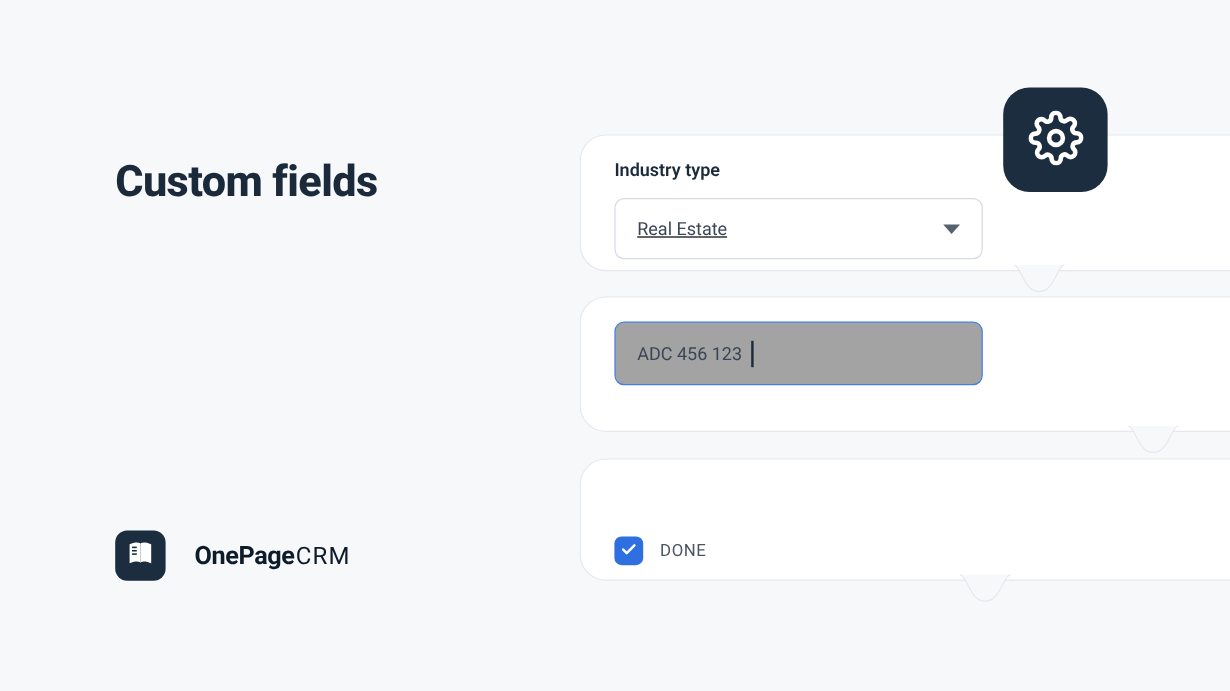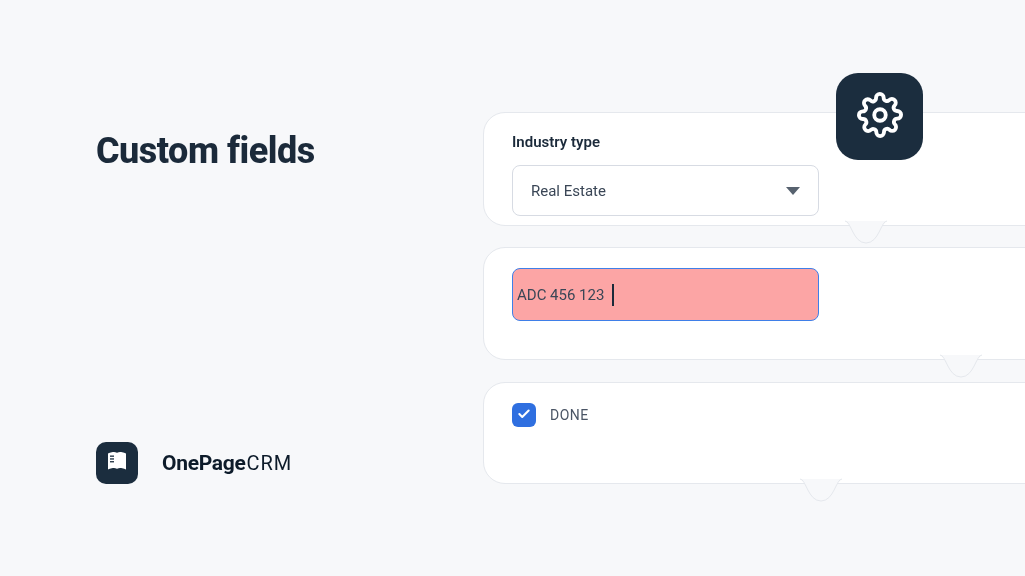--- a/index.html
+++ b/index.html
@@ -74,59 +74,61 @@
       width: 307px;
       height: 51px;
       border: 1px solid #d7dbe3;
       border-radius: 8px;
       display: flex;
       align-items: center;
       justify-content: space-between;
       padding: 0 18px;
       cursor: pointer;
       background: #fff;
+      text-decoration: underline;
     }
     .dropdown-value {
       font-size: 15px;
       color: #3a4656;
     }
     .dropdown-arrow {
       width: 0; height: 0;
       border-left: 7px solid transparent;
       border-right: 7px solid transparent;
       border-top: 8px solid #57626f;
     }
     
     .text-input {
       width: 307px;
       height: 53px;
       border: 1.5px solid #3f7fe8;
       border-radius: 8px;
       display: flex;
       align-items: center;
-      padding: 0 4px;
-      background: #fca5a5;
+      padding: 0 18px;
+      background: #a3a3a3;
     }
     .text-input-value {
       font-size: 15px;
       color: #3a4656;
     }
     .cursor {
       display: inline-block;
       width: 1.5px;
       height: 22px;
       background: #1b2a3a;
       margin-left: 8px;
       vertical-align: middle;
     }
     
     .checkbox-row {
       display: flex;
       align-items: center;
       gap: 14px;
+      margin-top: 44px;
     }
     .checkbox {
       width: 24px;
       height: 24px;
       background: #2f6fe0;
       border-radius: 6px;
       display: flex;
       align-items: center;
       justify-content: center;
       cursor: pointer;

